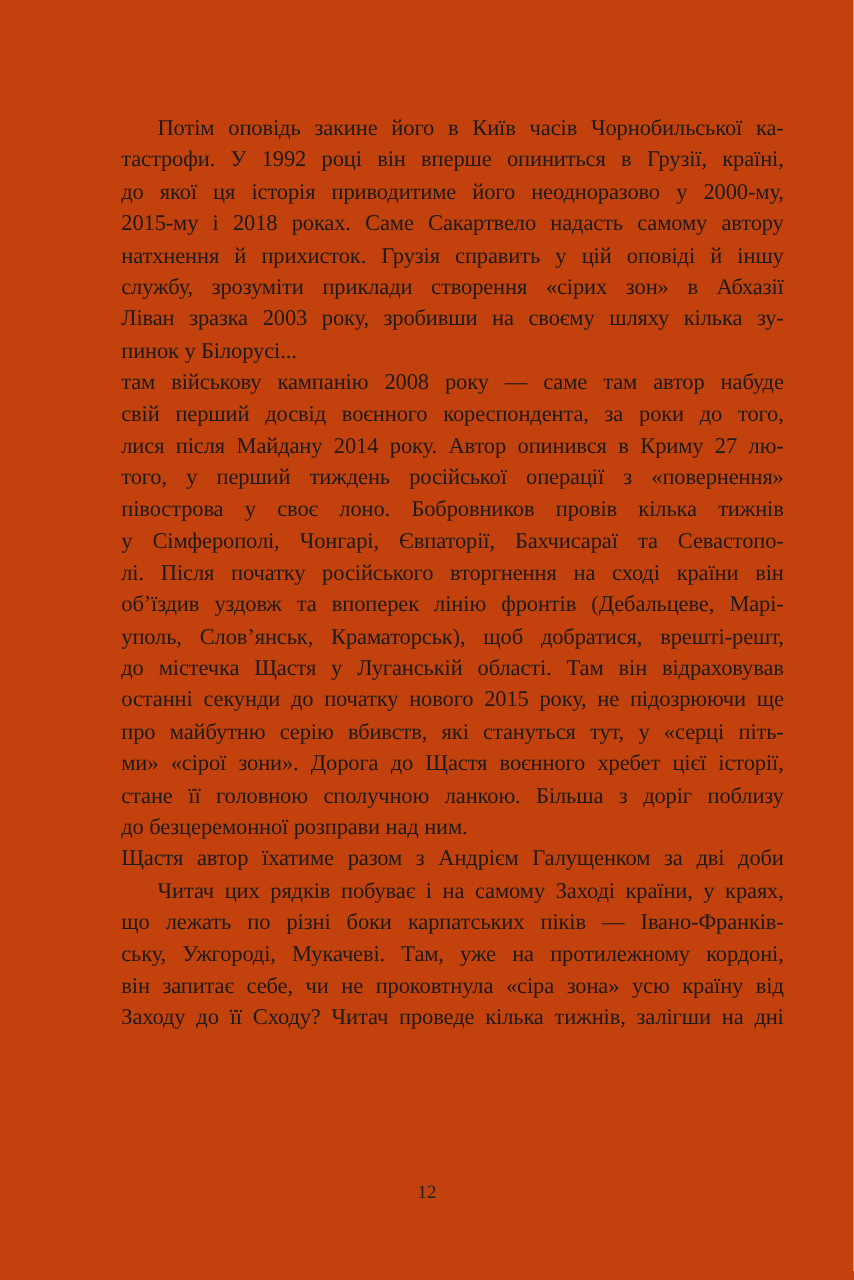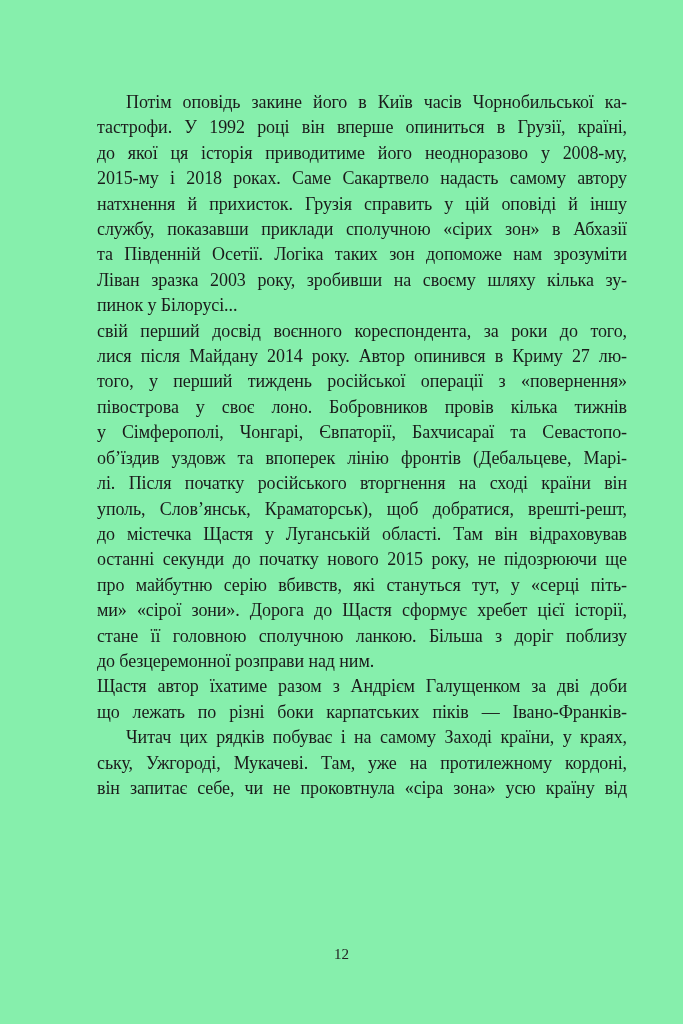--- a/index.html
+++ b/index.html
@@ -4,21 +4,21 @@
 <style>
   html, body {
     margin: 0;
     padding: 0;
     background: #ffffff;
   }
   .page {
     position: relative;
     width: 683px;
     height: 1024px;
-    background: #86efac;
+    background: #c2410c;
     overflow: hidden;
     font-family: "Liberation Serif", "DejaVu Serif", serif;
     color: #1b1b1b;
   }
   .text-block {
     position: absolute;
     left: 97px;
     top: 90px;
     width: 530px;
   }
@@ -49,53 +49,54 @@
 </style>
 </head>
 <body>
 
 <div class="page">
   <div class="text-block">
 
     <div class="paragraph">
       <div class="line indent">Потім оповідь закине його в Київ часів Чорнобильської ка-</div>
       <div class="line">тастрофи. У 1992 році він вперше опиниться в Грузії, країні,</div>
-      <div class="line">до якої ця історія приводитиме його неодноразово у 2008-му,</div>
+      <div class="line">до якої ця історія приводитиме його неодноразово у 2000-му,</div>
       <div class="line">2015-му і 2018 роках. Саме Сакартвело надасть самому автору</div>
       <div class="line">натхнення й прихисток. Грузія справить у цій оповіді й іншу</div>
-      <div class="line">службу, показавши приклади сполучною «сірих зон» в Абхазії</div>
-      <div class="line">та Південній Осетії. Логіка таких зон допоможе нам зрозуміти</div>
+      <div class="line">службу, зрозуміти приклади створення «сірих зон» в Абхазії</div>
       <div class="line">Ліван зразка 2003 року, зробивши на своєму шляху кілька зу-</div>
       <div class="line last">пинок у Білорусі...</div>
     </div>
 
     <div class="paragraph">
+      <div class="line">там військову кампанію 2008 року — саме там автор набуде</div>
       <div class="line">свій перший досвід воєнного кореспондента, за роки до того,</div>
     </div>
 
     <div class="paragraph">
       <div class="line">лися після Майдану 2014 року. Автор опинився в Криму 27 лю-</div>
       <div class="line">того, у перший тиждень російської операції з «повернення»</div>
       <div class="line">півострова у своє лоно. Бобровников провів кілька тижнів</div>
       <div class="line">у Сімферополі, Чонгарі, Євпаторії, Бахчисараї та Севастопо-</div>
+      <div class="line">лі. Після початку російського вторгнення на сході країни він</div>
       <div class="line">об’їздив уздовж та впоперек лінію фронтів (Дебальцеве, Марі-</div>
-      <div class="line">лі. Після початку російського вторгнення на сході країни він</div>
       <div class="line">уполь, Слов’янськ, Краматорськ), щоб добратися, врешті-решт,</div>
       <div class="line">до містечка Щастя у Луганській області. Там він відраховував</div>
       <div class="line">останні секунди до початку нового 2015 року, не підозрюючи ще</div>
       <div class="line">про майбутню серію вбивств, які стануться тут, у «серці піть-</div>
-      <div class="line">ми» «сірої зони». Дорога до Щастя сформує хребет цієї історії,</div>
+      <div class="line">ми» «сірої зони». Дорога до Щастя воєнного хребет цієї історії,</div>
       <div class="line">стане її головною сполучною ланкою. Більша з доріг поблизу</div>
       <div class="line last">до безцеремонної розправи над ним.</div>
       <div class="line">Щастя автор їхатиме разом з Андрієм Галущенком за дві доби</div>
     </div>
 
     <div class="paragraph">
+      <div class="line indent">Читач цих рядків побуває і на самому Заході країни, у краях,</div>
       <div class="line">що лежать по різні боки карпатських піків — Івано-Франків-</div>
-      <div class="line indent">Читач цих рядків побуває і на самому Заході країни, у краях,</div>
       <div class="line">ську, Ужгороді, Мукачеві. Там, уже на протилежному кордоні,</div>
       <div class="line">він запитає себе, чи не проковтнула «сіра зона» усю країну від</div>
+      <div class="line">Заходу до її Сходу? Читач проведе кілька тижнів, залігши на дні</div>
     </div>
 
   </div>
 
   <div class="folio">12</div>
 </div>
 
 </body></html>

